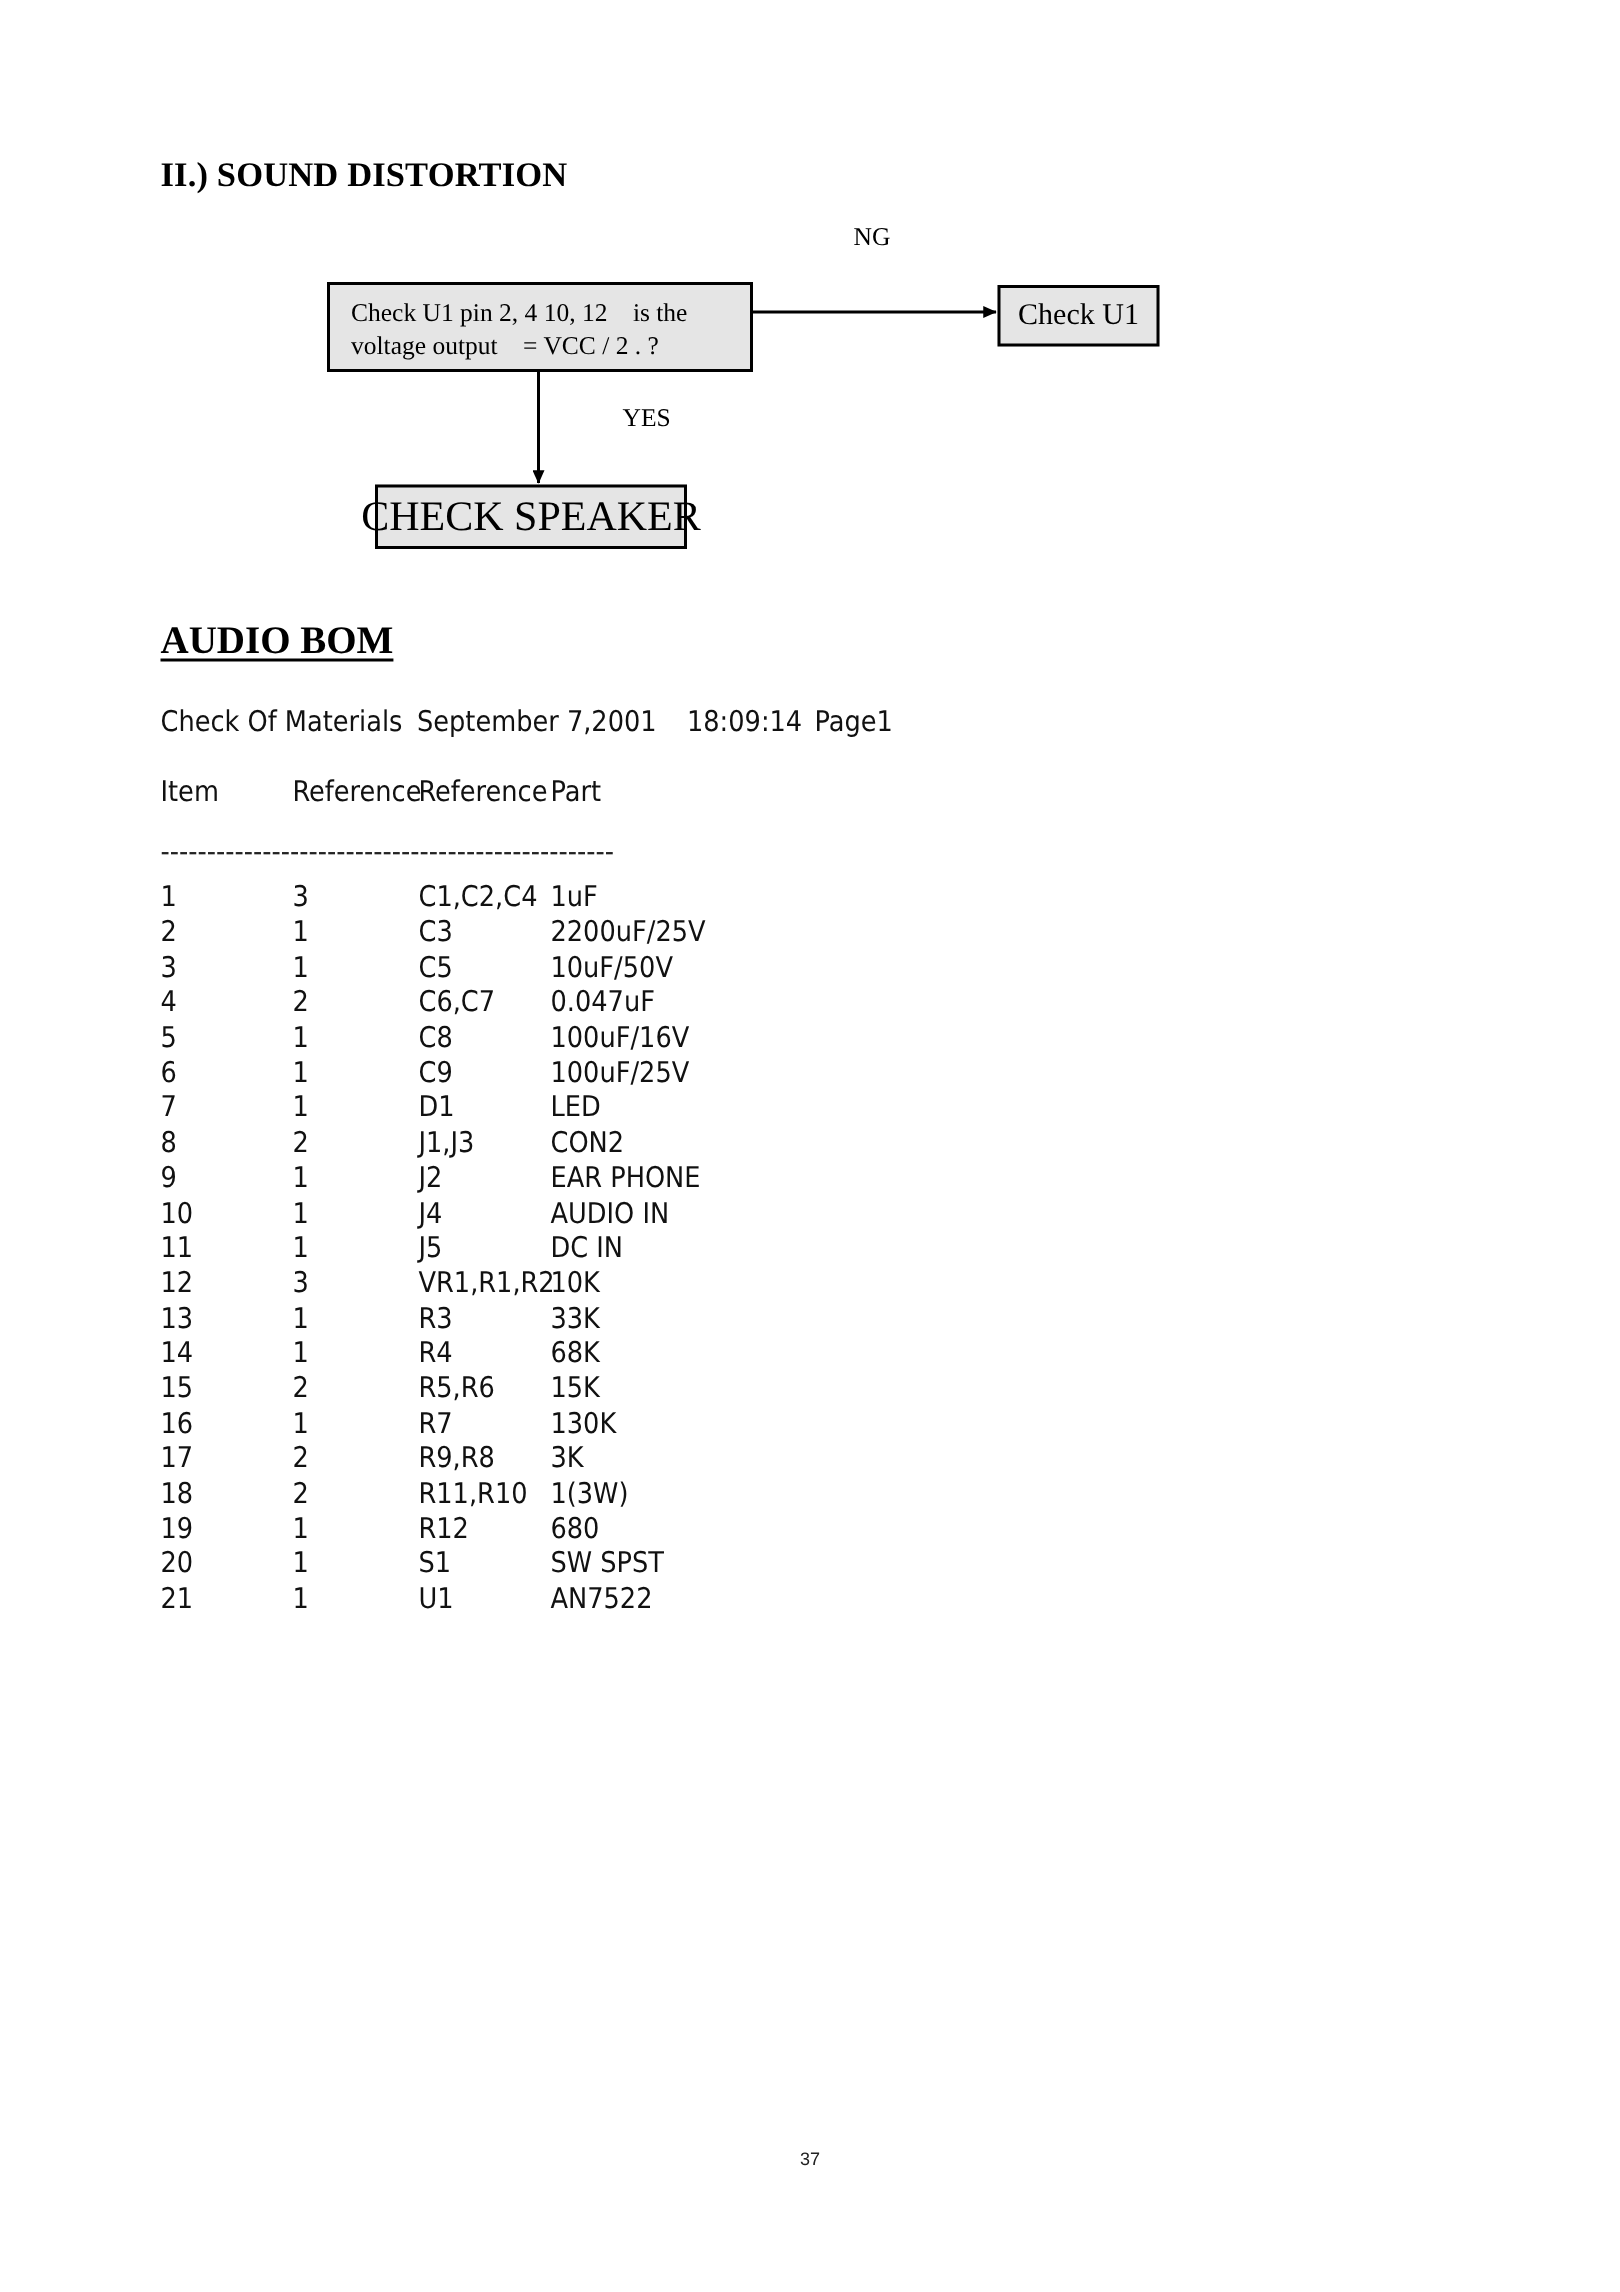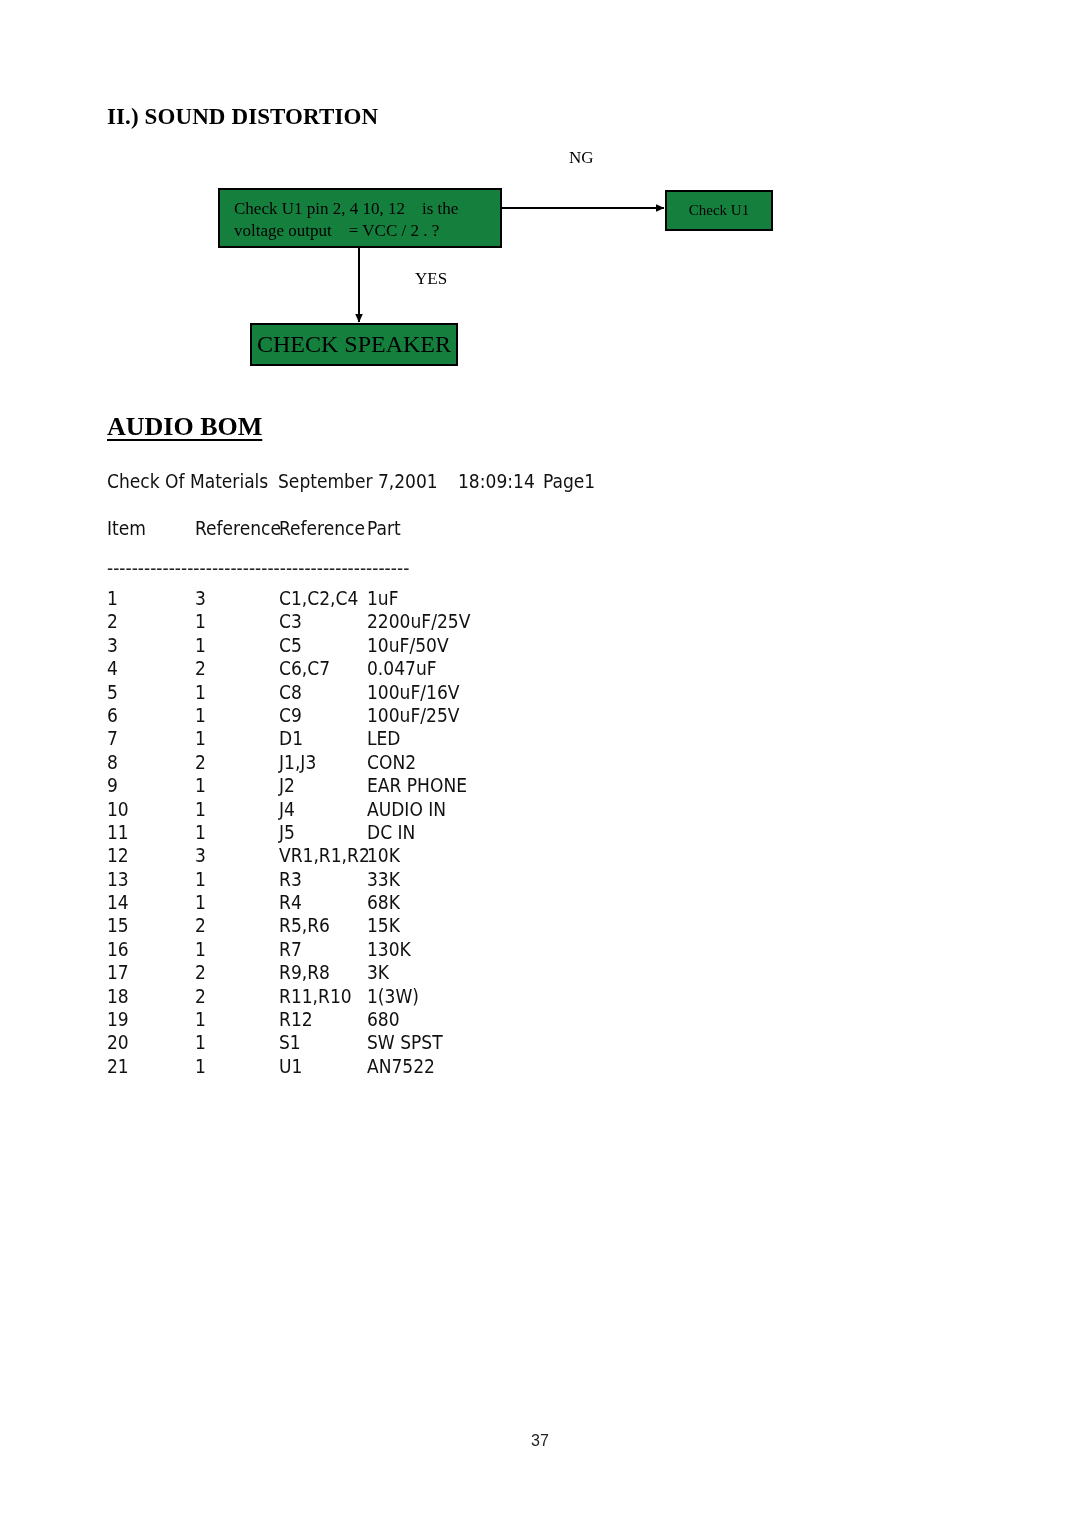--- a/index.html
+++ b/index.html
@@ -33,21 +33,21 @@
   .flow {
     position: absolute;
     left: 0;
     top: 0;
     width: 1080px;
     height: 400px;
   }
   .flow-box {
     position: absolute;
     border: 2px solid #000000;
-    background: #15803d;
+    background: #e5e5e5;
     box-sizing: border-box;
   }
   .decision-box {
     left: 218px;
     top: 188px;
     width: 284px;
     height: 60px;
   }
   .decision-text {
     position: absolute;
@@ -60,34 +60,34 @@
   .check-u1-box {
     left: 665px;
     top: 190px;
     width: 108px;
     height: 41px;
     display: flex;
     align-items: center;
     justify-content: center;
   }
   .check-u1-label {
-    font-size: 15px;
+    font-size: 20px;
     white-space: nowrap;
   }
   .speaker-box {
     left: 250px;
     top: 323px;
     width: 208px;
     height: 43px;
     display: flex;
     align-items: center;
     justify-content: center;
   }
   .speaker-label {
-    font-size: 24px;
+    font-size: 28px;
     white-space: nowrap;
   }
   .edge-label {
     position: absolute;
     font-size: 17px;
     white-space: nowrap;
   }
   .label-ng {
     left: 569px;
     top: 148px;
@@ -175,21 +175,21 @@
   .bom-row span { position: absolute; top: 0; }
 
   
   .page-number {
     position: absolute;
     left: 0;
     top: 1432px;
     width: 1080px;
     text-align: center;
     font-family: "Liberation Sans", "DejaVu Sans", sans-serif;
-    font-size: 16px;
+    font-size: 12px;
     color: #222222;
   }
 </style>
 </head>
 <body>
 
 <div class="page">
 
   <div class="section-heading">II.) SOUND DISTORTION</div>
 

